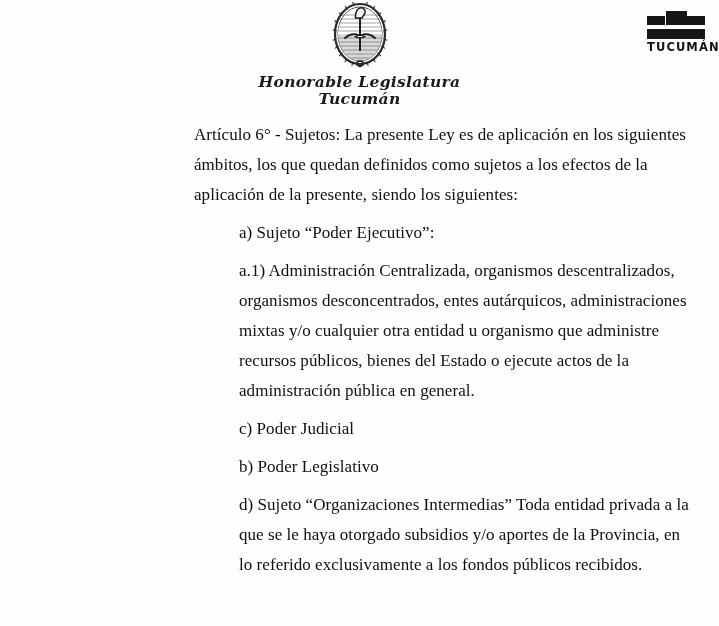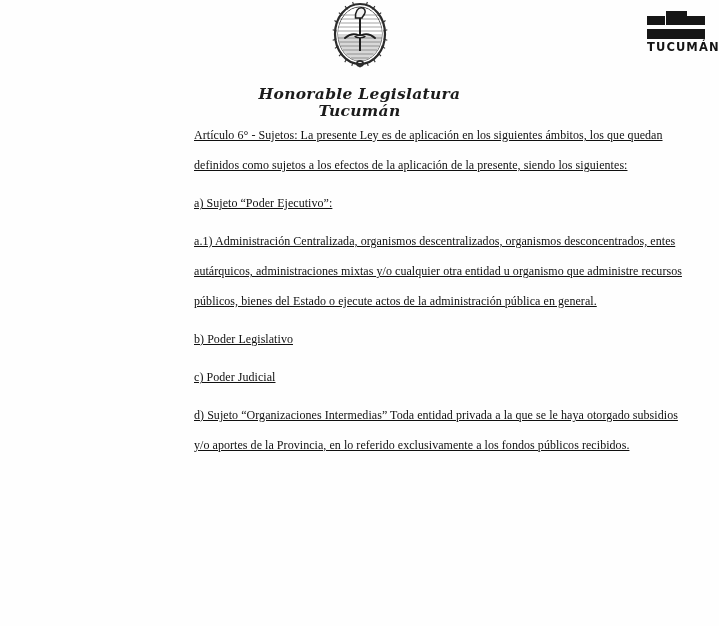--- a/index.html
+++ b/index.html
@@ -34,21 +34,20 @@
   .crest-block {
     position: absolute;
     left: 0;
     top: 0;
     width: 100%;
     text-align: center;
     display: flex;
     flex-direction: column;
     align-items: center;
     justify-content: flex-start;
-    gap: 12px;
   }
 
   .crest-svg-wrap {
     margin-top: 1px;
     line-height: 0;
   }
 
   .legislature-script {
     margin-top: 1px;
     line-height: 1.0;
@@ -130,31 +129,31 @@
 
   
   .content {
     position: absolute;
     left: 194px;
     top: 120px;
     width: 497px;
   }
 
   .para {
-    font-size: 12px;
+    font-size: 17px;
     line-height: 30px;
     text-align: left;
     margin: 0 0 1px 0;
     color: #101010;
     letter-spacing: 0.05px;
-    text-decoration: underline;
   }
 
   .para + .para {
     margin-top: 8px;
+    margin-left: 45px;
   }
 
   .para.tight + .para.tight {
     margin-top: 8px;
   }
 </style>
 </head>
 <body>
 
 <div class="page">
@@ -237,18 +236,18 @@
       </div>
       <div class="tucuman-word">TUCUMÁN</div>
     </div>
 
   </div>
 
   <div class="content">
     <p class="para">Artículo 6° - Sujetos: La presente Ley es de aplicación en los siguientes ámbitos, los que quedan definidos como sujetos a los efectos de la aplicación de la presente, siendo los siguientes:</p>
     <p class="para">a) Sujeto “Poder Ejecutivo”:</p>
     <p class="para">a.1) Administración Centralizada, organismos descentralizados, organismos desconcentrados, entes autárquicos, administraciones mixtas y/o cualquier otra entidad u organismo que administre recursos públicos, bienes del Estado o ejecute actos de la administración pública en general.</p>
+    <p class="para tight">c) Poder Judicial</p>
     <p class="para tight">b) Poder Legislativo</p>
-    <p class="para tight">c) Poder Judicial</p>
     <p class="para">d) Sujeto “Organizaciones Intermedias” Toda entidad privada a la que se le haya otorgado subsidios y/o aportes de la Provincia, en lo referido exclusivamente a los fondos públicos recibidos.</p>
   </div>
 
 </div>
 
 </body></html>

